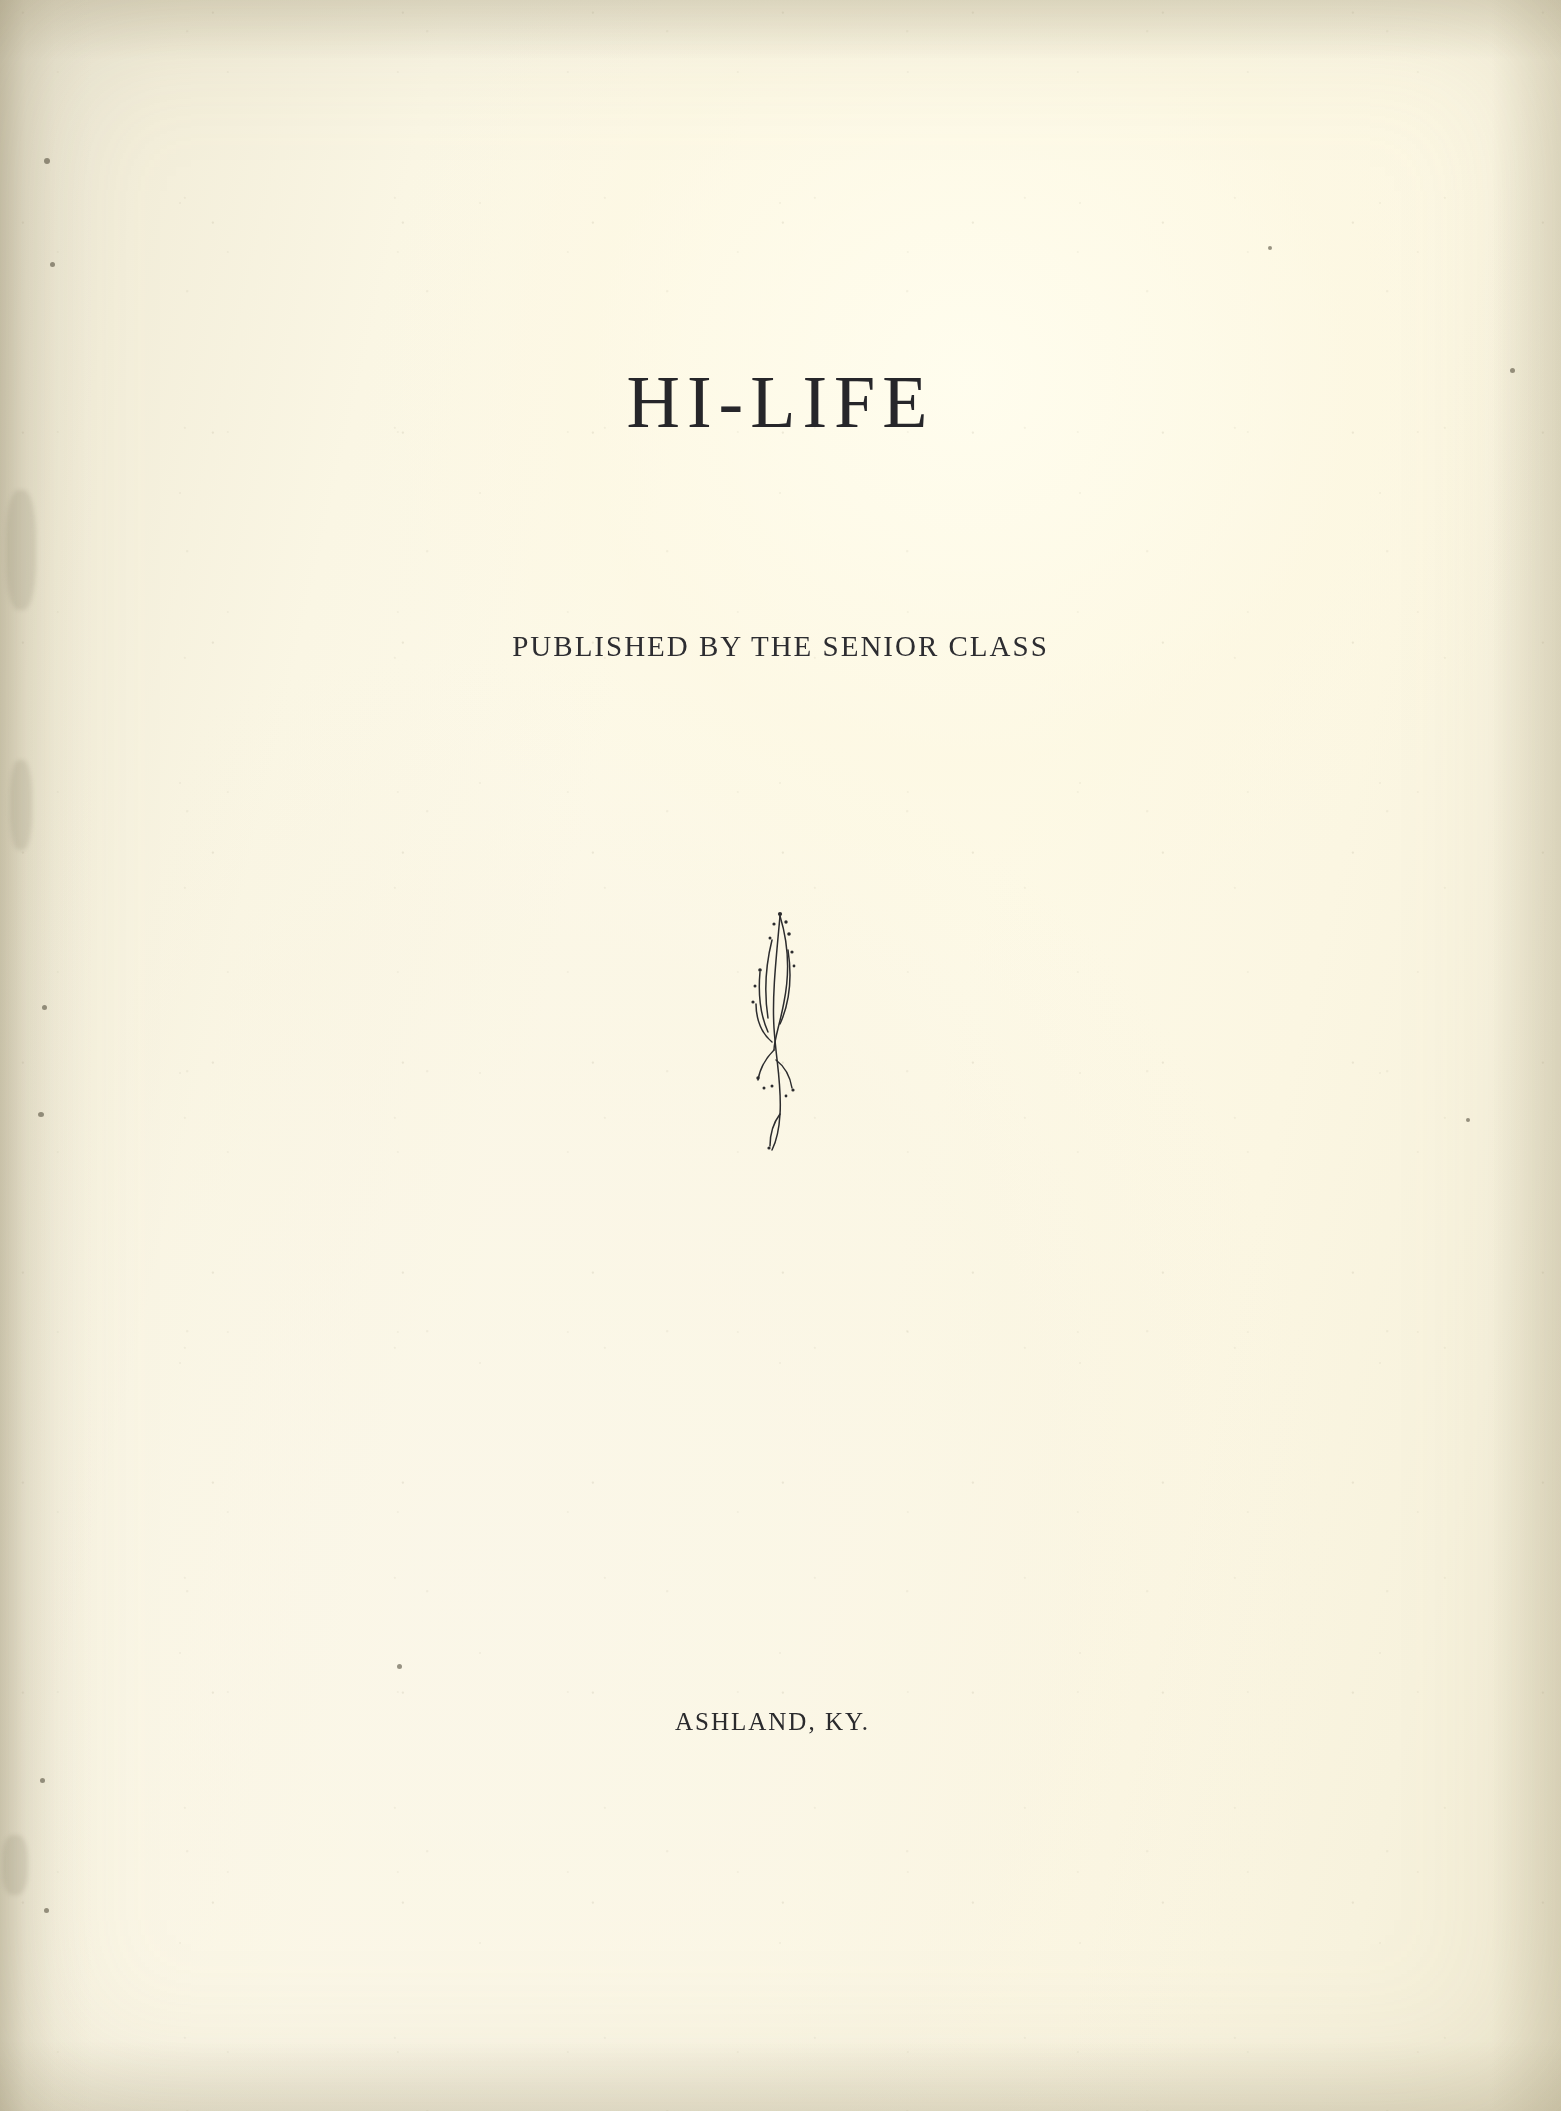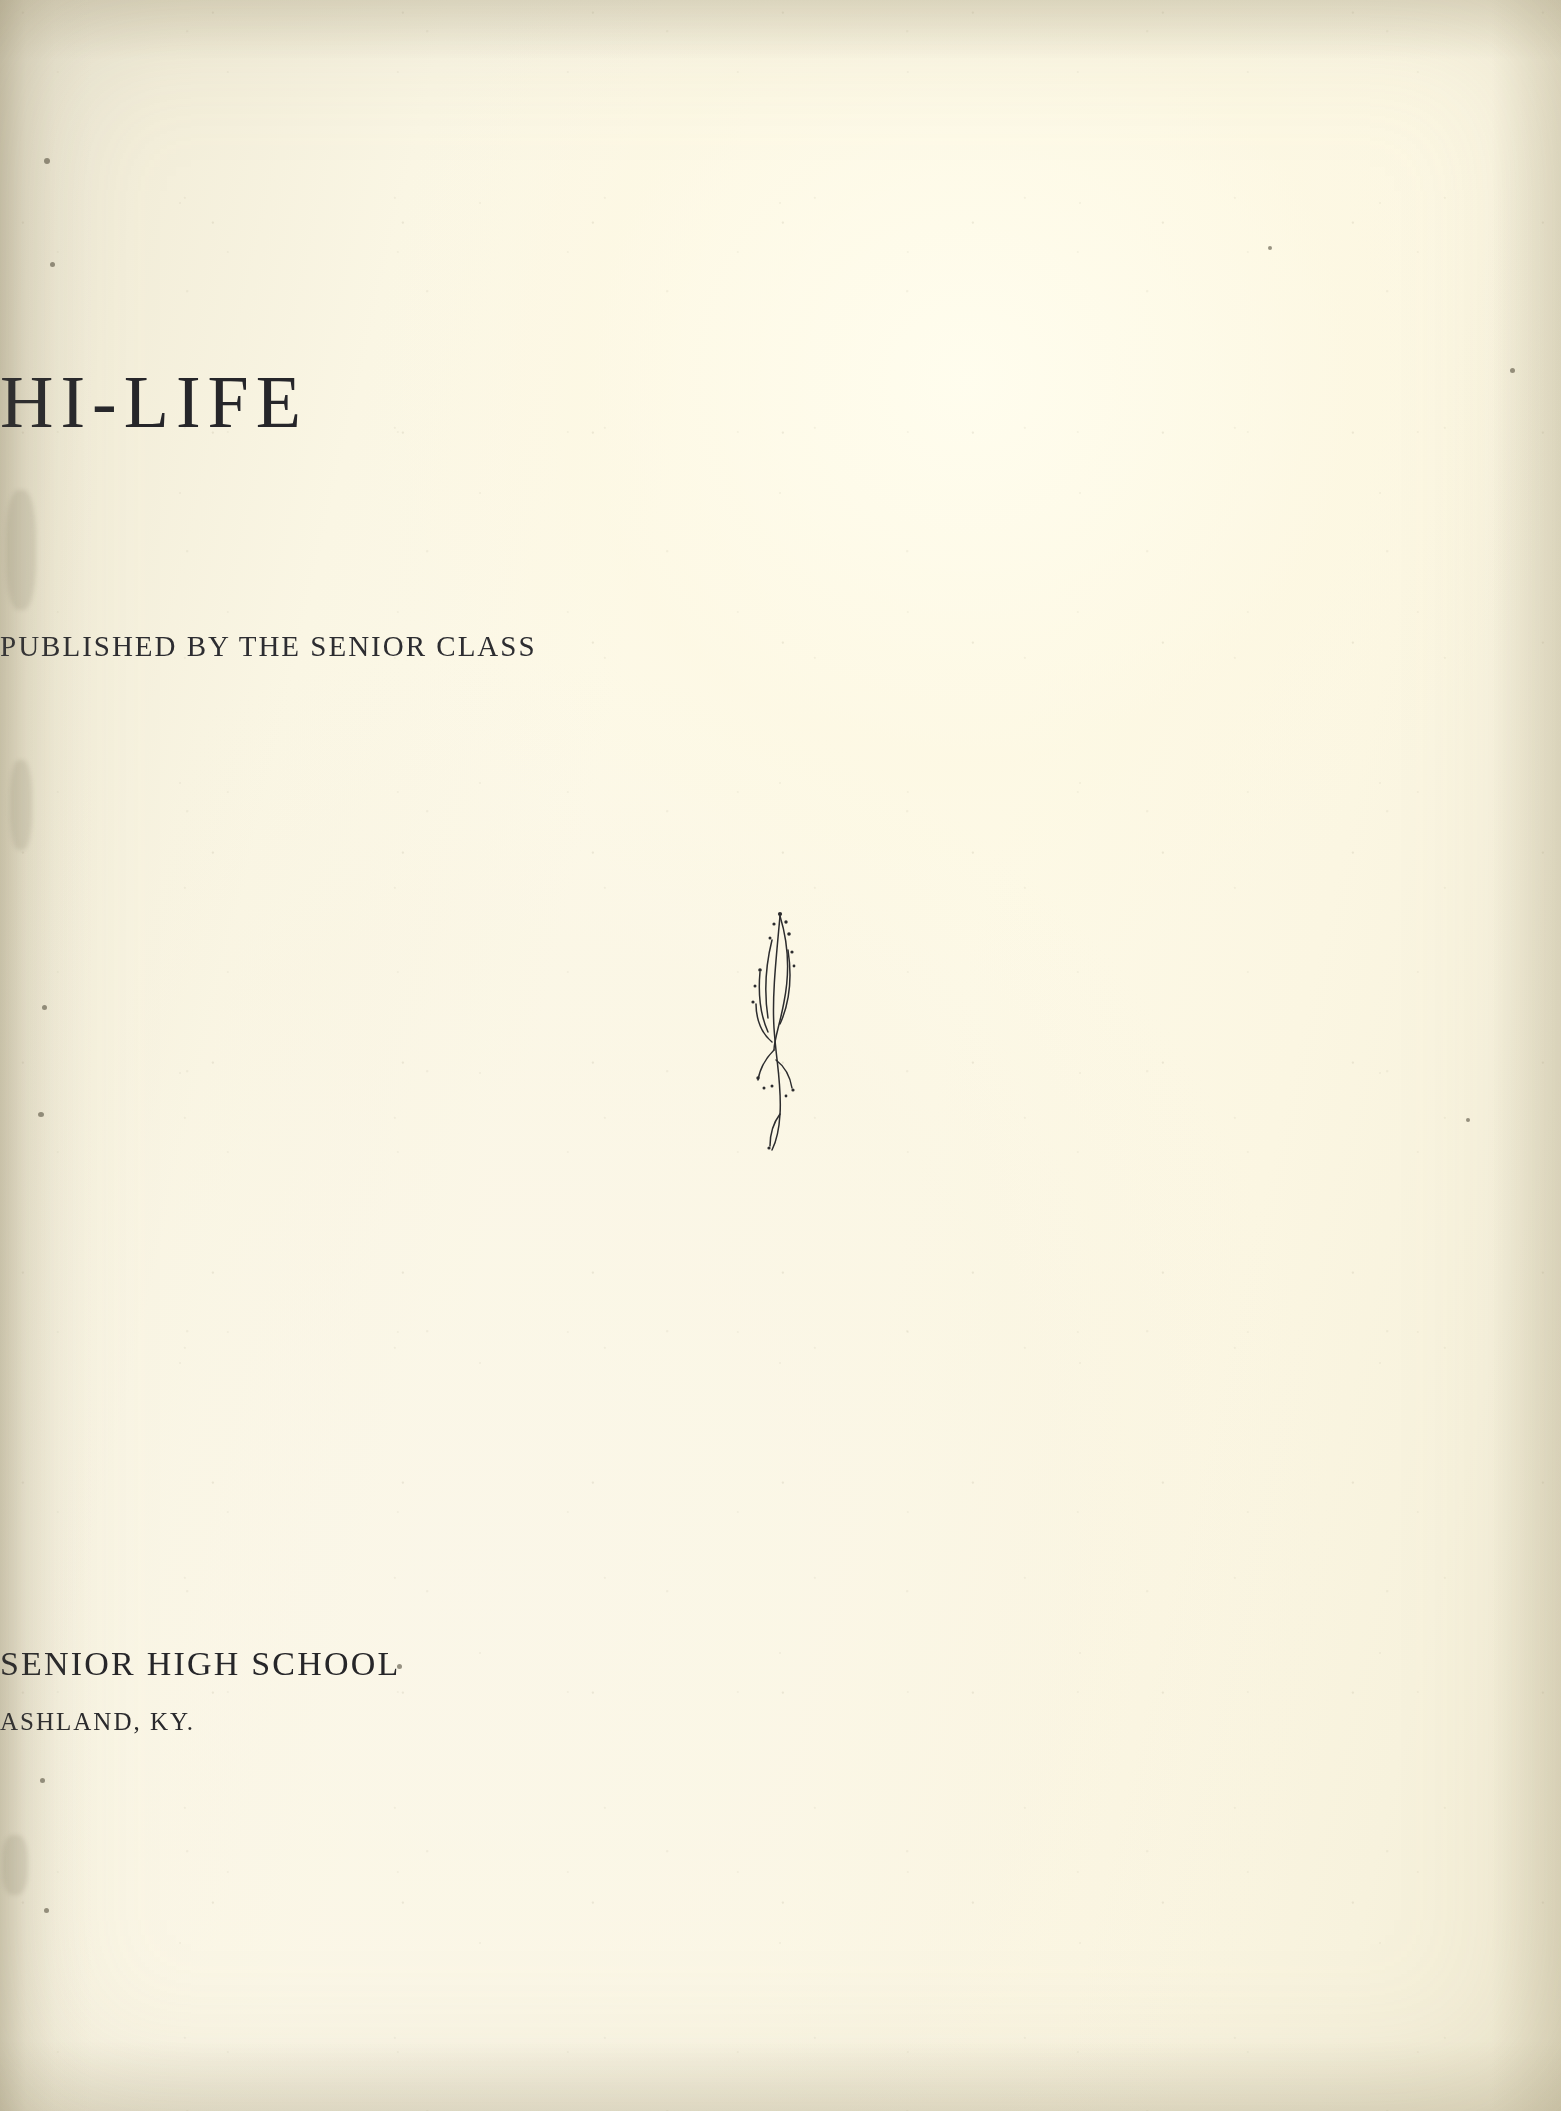--- a/index.html
+++ b/index.html
@@ -75,21 +75,21 @@
   .fleck {
     position: absolute;
     background: rgba(70,64,48,0.55);
     border-radius: 50%;
     pointer-events: none;
   }
 
   .content {
     position: absolute;
     inset: 0;
-    text-align: left;
+    text-align: center;
   }
 
   .title {
     position: absolute;
     top: 360px;
     left: 0; right: 0;
     font-size: 74px;
     letter-spacing: 7px;
     font-weight: 400;
     color: #26262a;
@@ -213,19 +213,18 @@
           <circle cx="22" cy="178" r="1.7"></circle>
           <circle cx="28" cy="188" r="1.5"></circle>
           <circle cx="57" cy="190" r="1.6"></circle>
           <circle cx="50" cy="196" r="1.4"></circle>
           <circle cx="36" cy="186" r="1.5"></circle>
           <circle cx="33" cy="248" r="1.6"></circle>
         </g>
       </svg>
     </div>
 
-    <div class="school">SENIOR HIGH SCHOOL</div>
     <div class="city">ASHLAND, KY.</div>
 
   </div>
 
   <div class="vignette"></div>
 </div>
 
 </body></html>

